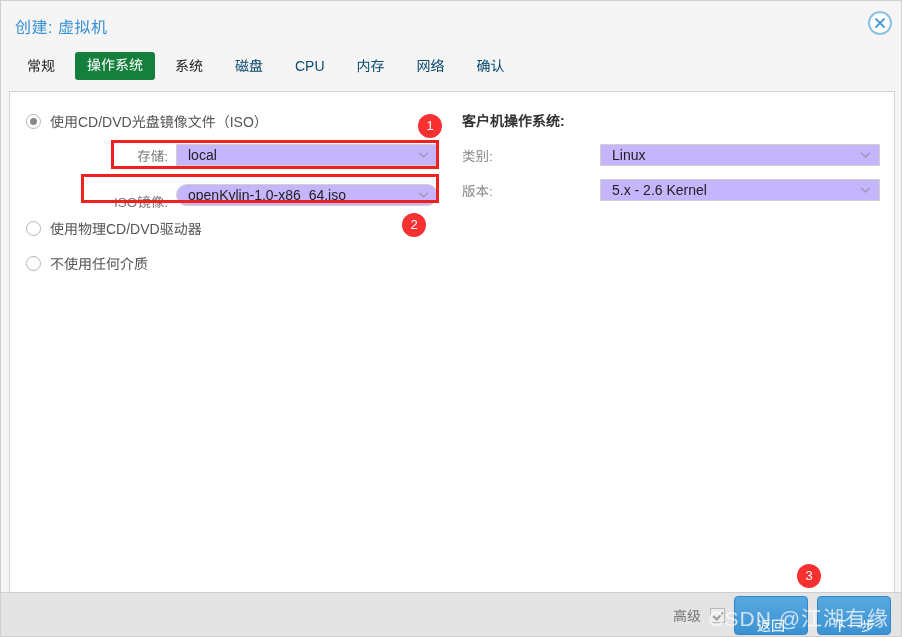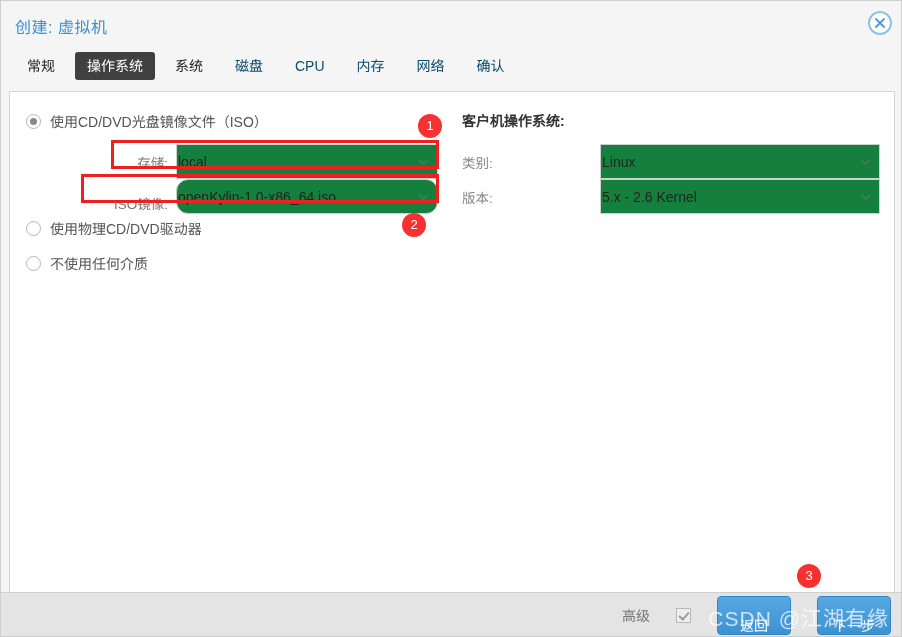--- a/index.html
+++ b/index.html
@@ -74,22 +74,23 @@
     padding: 5px 12px;
     margin-right: 8px;
     border-radius: 3px;
     white-space: nowrap;
     cursor: pointer;
     color: #0c4a6e;
     line-height: 18px;
   }
   .tab.enabled { color: #222; }
   .tab.active {
-    background: #404040;
+    background: #15803d;
     color: #ffffff;
+    font-family: Liberation Serif, serif;
   }
 
   
   .panel {
     position: absolute;
     left: 8px;
     top: 90px;
     width: 886px;
     height: 503px;
     box-sizing: border-box;
@@ -139,27 +140,27 @@
   .field-label {
     font-size: 13.5px;
     color: #777;
     text-align: right;
     white-space: nowrap;
     padding-right: 8px;
     box-sizing: border-box;
   }
   .combo {
     box-sizing: border-box;
-    height: 35px;
+    height: 22px;
     border: 1px solid #d0d0d0;
-    background: #15803d;
+    background: #c4b5fd;
     position: relative;
     display: flex;
     align-items: center;
-    padding-left: 1px;
+    padding-left: 11px;
     font-size: 14px;
     color: #222;
     cursor: pointer;
   }
   .combo .chev {
     position: absolute;
     right: 7px;
     top: 50%;
     transform: translateY(-50%);
     width: 13px;
@@ -208,21 +209,21 @@
     border-top: 1px solid #cfcfcf;
     box-sizing: border-box;
   }
   .footer-inner {
     position: absolute;
     right: 12px;
     top: 0;
     height: 44px;
     display: flex;
     align-items: center;
-    gap: 26px;
+    gap: 9px;
   }
   .adv-label {
     font-size: 14px;
     color: #777;
   }
   .checkbox {
     width: 15px;
     height: 15px;
     border: 1px solid #b9b9b9;
     background: #eeeeee;

